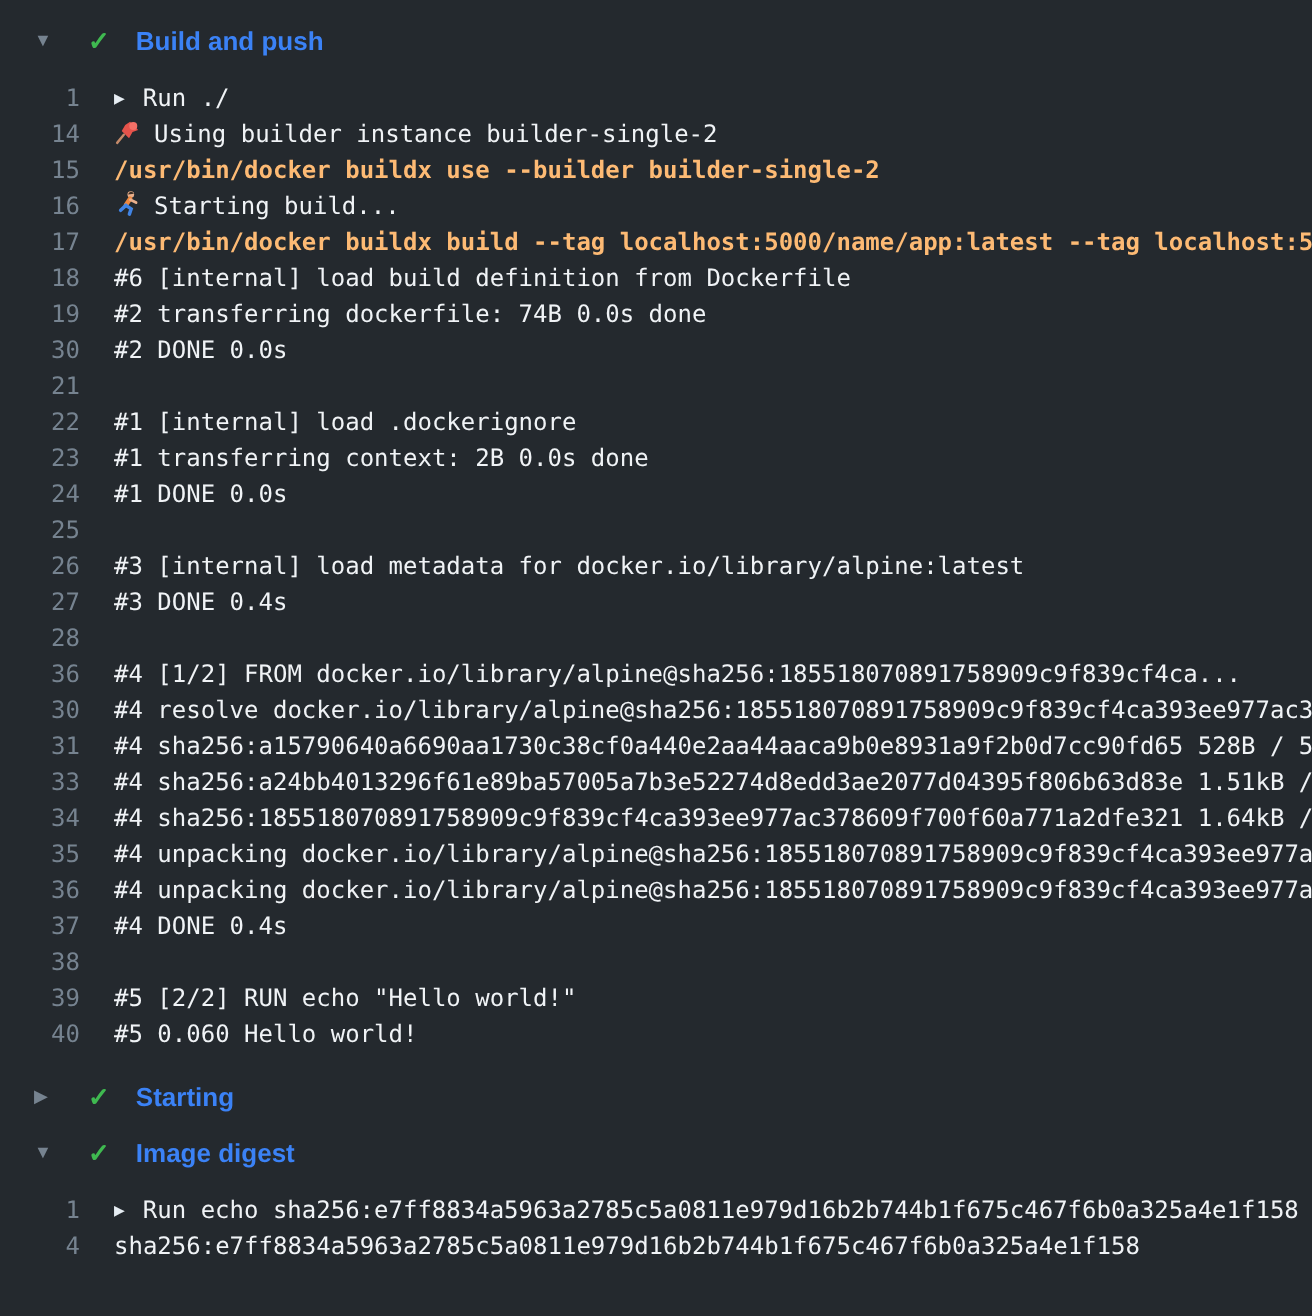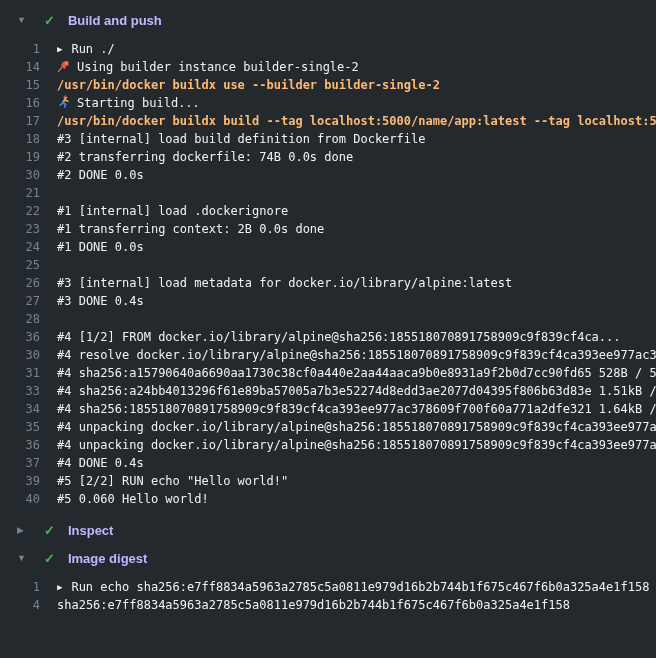--- a/index.html
+++ b/index.html
@@ -32,21 +32,21 @@
   .check {
     margin-left: 15px;
     color: #3fb950;
     font-size: 13px;
     font-weight: bold;
     line-height: 1;
     flex: none;
   }
   .section-title {
     margin-left: 13px;
-    color: #c4b5fd;
+    color: #3b82f6;
     font-size: 13px;
     font-weight: bold;
     white-space: nowrap;
   }
   .log-lines {
     padding: 6px 0 8px 0;
     font-family: "DejaVu Sans Mono", monospace;
     font-size: 12px;
   }
   .log-row {
@@ -122,21 +122,21 @@
                   <path d="M6.8 8.8 L9.8 10.8 L8.8 13.8" stroke="#4184e4" stroke-width="2" fill="none" stroke-linecap="round"></path>
                   <path d="M6.8 8.8 L3.8 11.6" stroke="#4184e4" stroke-width="2" stroke-linecap="round"></path>
                 </svg></span><span>Starting build...</span></span>
           </div>
           <div class="log-row">
             <span class="ln">17</span>
             <span class="lc command"><span>/usr/bin/docker buildx build --tag localhost:5000/name/app:latest --tag localhost:50</span></span>
           </div>
           <div class="log-row">
             <span class="ln">18</span>
-            <span class="lc"><span>#3 [internal] load build definition from Dockerfile</span></span>
+            <span class="lc"><span>#6 [internal] load build definition from Dockerfile</span></span>
           </div>
           <div class="log-row">
             <span class="ln">19</span>
             <span class="lc"><span>#2 transferring dockerfile: 74B 0.0s done</span></span>
           </div>
           <div class="log-row">
             <span class="ln">30</span>
             <span class="lc"><span>#2 DONE 0.0s</span></span>
           </div>
           <div class="log-row">
@@ -195,36 +195,40 @@
             <span class="ln">35</span>
             <span class="lc"><span>#4 unpacking docker.io/library/alpine@sha256:185518070891758909c9f839cf4ca393ee977a</span></span>
           </div>
           <div class="log-row">
             <span class="ln">36</span>
             <span class="lc"><span>#4 unpacking docker.io/library/alpine@sha256:185518070891758909c9f839cf4ca393ee977a</span></span>
           </div>
           <div class="log-row">
             <span class="ln">37</span>
             <span class="lc"><span>#4 DONE 0.4s</span></span>
+          </div>
+          <div class="log-row">
+            <span class="ln">38</span>
+            <span class="lc"><span></span></span>
           </div>
           <div class="log-row">
             <span class="ln">39</span>
             <span class="lc"><span>#5 [2/2] RUN echo "Hello world!"</span></span>
           </div>
           <div class="log-row">
             <span class="ln">40</span>
             <span class="lc"><span>#5 0.060 Hello world!</span></span>
           </div>
         </div>
       </div>
       <div class="section">
         <div class="section-header">
           <span class="twisty">▶</span>
           <span class="check">✓</span>
-          <span class="section-title">Inspect</span>
+          <span class="section-title">Starting</span>
         </div>
       </div>
       <div class="section">
         <div class="section-header">
           <span class="twisty">▼</span>
           <span class="check">✓</span>
           <span class="section-title">Image digest</span>
         </div>
         <div class="log-lines">
           <div class="log-row">

